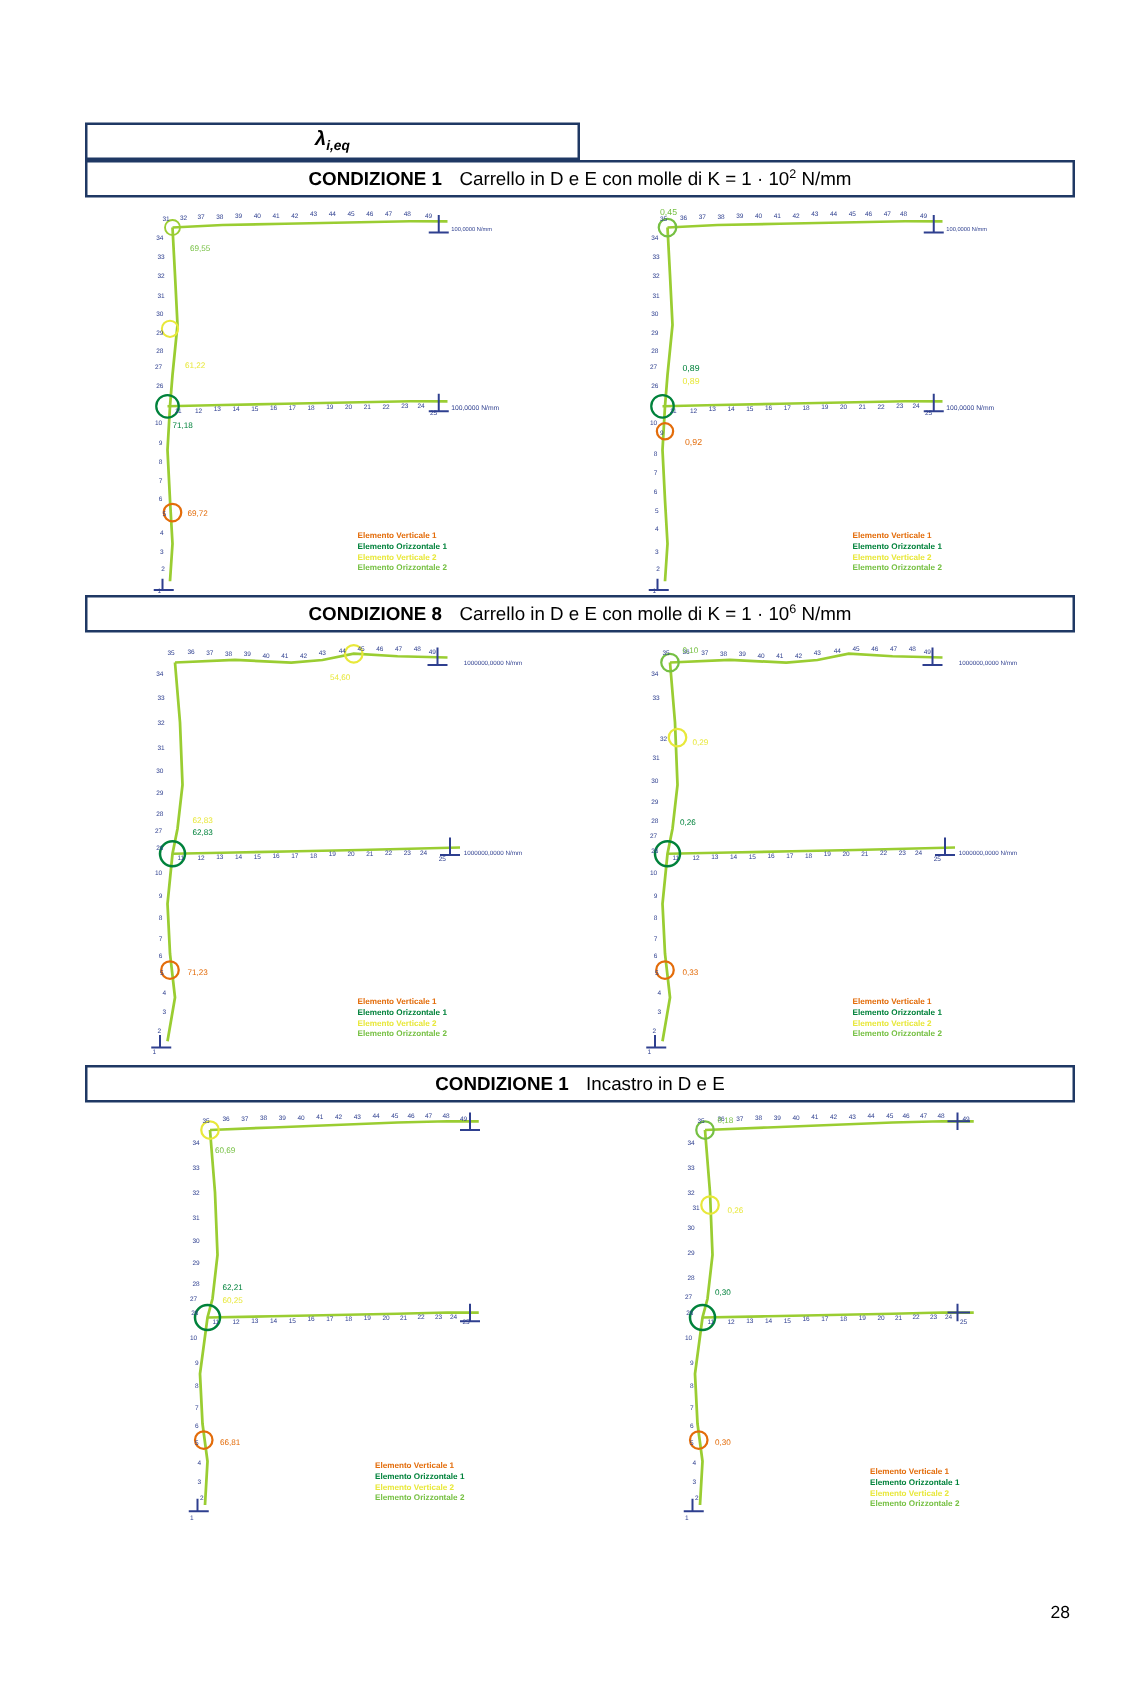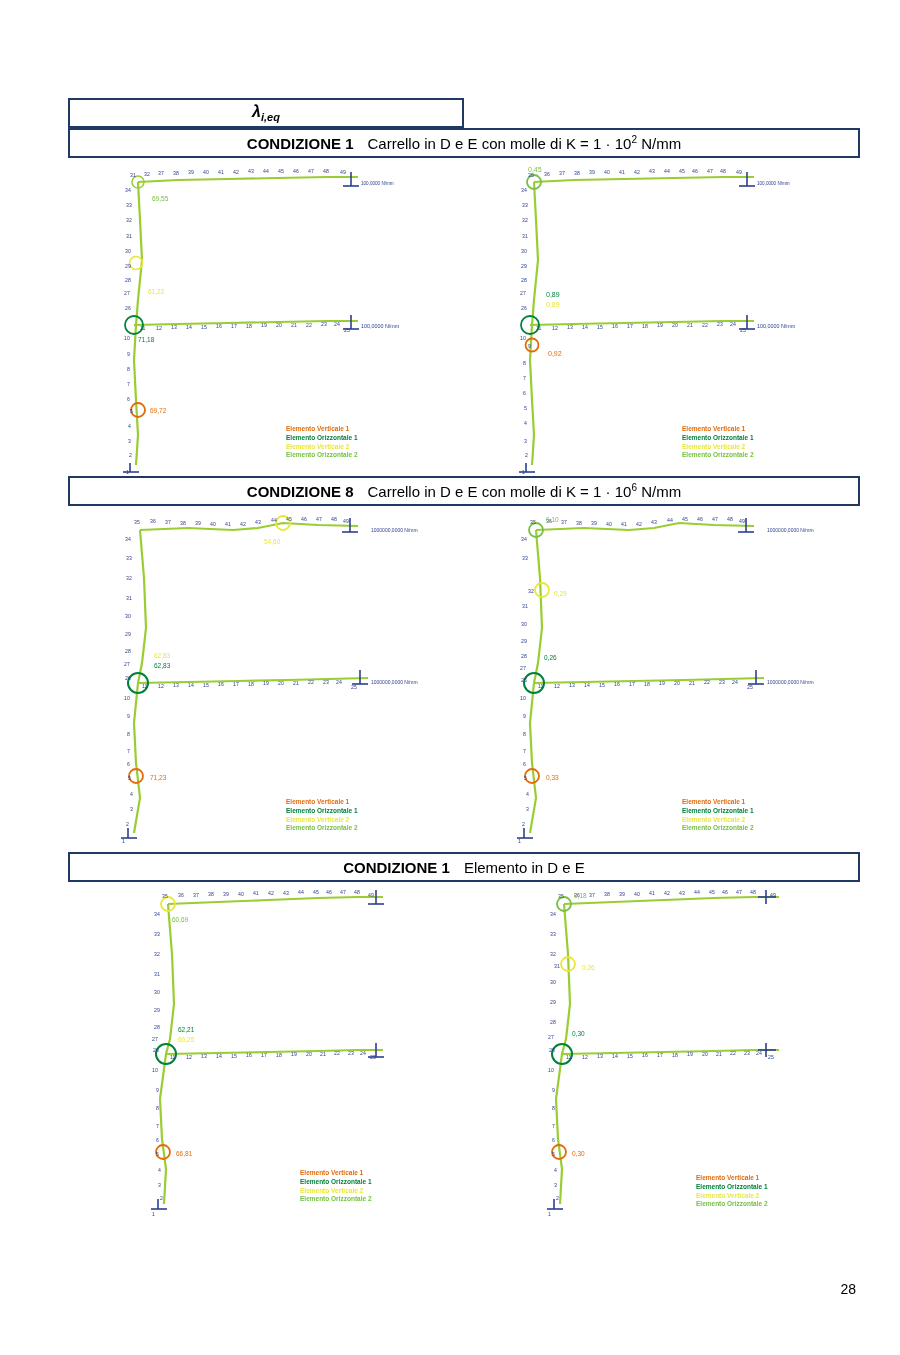--- a/index.html
+++ b/index.html
@@ -457,21 +457,21 @@
         <div class="lg3">Elemento Verticale 2</div>
         <div class="lg4">Elemento Orizzontale 2</div>
       </div>
     </div>
   </div>
 
   <div class="tbl" style="top:852px;">
     <div class="row">
       <div class="cell cond-cell">
         <span class="bold">CONDIZIONE 1</span>
-        <span class="ital">Elemento in D e E</span>
+        <span class="ital">Incastro in D e E</span>
       </div>
     </div>
   </div>
 
   <div class="figrow" style="top:884px;height:345px;">
 
     <div class="fig">
       <svg width="396" height="345" viewBox="0 0 396 345">
         <polyline points="100,20 104,70 106,120 102,155 98,170 92,215 94,255 98,285 96,320" fill="none" stroke="#9ACD32" stroke-width="2.2"></polyline>
         <polyline points="100,20 150,18 200,16 250,14 290,13 315,13" fill="none" stroke="#9ACD32" stroke-width="2.2"></polyline>

